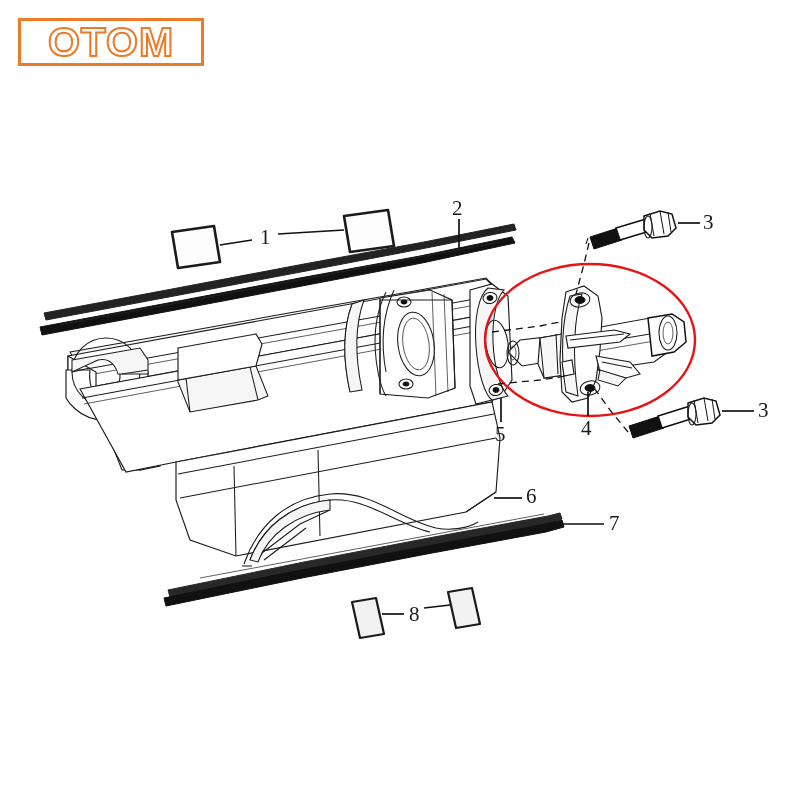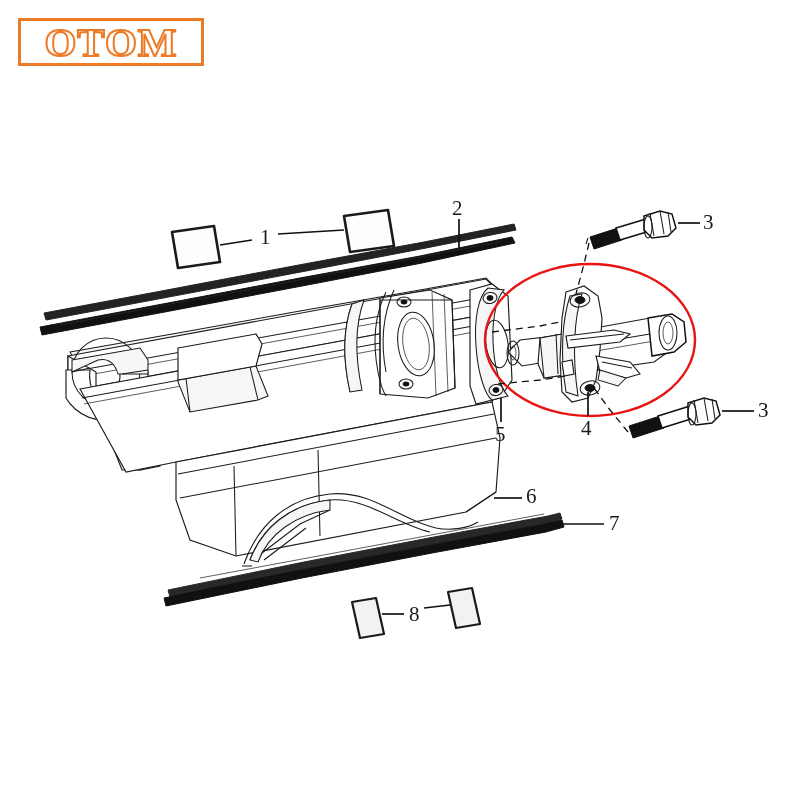--- a/index.html
+++ b/index.html
@@ -3,21 +3,21 @@
 <meta charset="utf-8">
 <style>
   html,body{margin:0;padding:0;background:#ffffff;}
   body{width:800px;height:800px;position:relative;overflow:hidden;
        font-family:"Liberation Serif", serif;}
   #stage{position:absolute;left:0;top:0;width:800px;height:800px;}
   #logo{position:absolute;left:18px;top:18px;width:186px;height:48px;}
   #logo .lg-text{
      position:absolute;left:0;top:0;width:186px;height:48px;
      display:flex;align-items:center;justify-content:center;
-     font-family:Liberation Serif, serif;
+     font-family:Liberation Sans, sans-serif;
      font-weight:bold;font-size:41px;letter-spacing:1px;
      color:#ffffff;
      -webkit-text-stroke:2px #ed7a26;
      text-shadow:0 0 0 #ed7a26;
      background:transparent;
   }
   #logo .lg-border{
      position:absolute;left:0;top:0;right:0;bottom:0;
      border:3px solid #ed7a26;
   }

